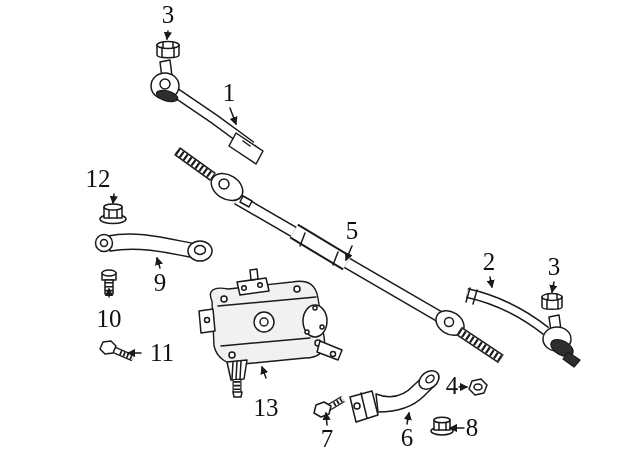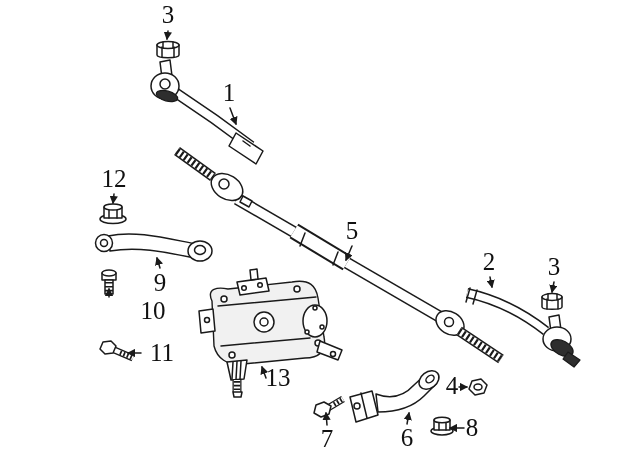--- a/index.html
+++ b/index.html
@@ -218,18 +218,18 @@
   <div class="callout" style="left:229px;top:80px;">1</div>
   <div class="callout" style="left:489px;top:249px;">2</div>
   <div class="callout" style="left:168px;top:2px;">3</div>
   <div class="callout" style="left:554px;top:254px;">3</div>
   <div class="callout" style="left:452px;top:373px;">4</div>
   <div class="callout" style="left:352px;top:218px;">5</div>
   <div class="callout" style="left:407px;top:425px;">6</div>
   <div class="callout" style="left:327px;top:426px;">7</div>
   <div class="callout" style="left:472px;top:415px;">8</div>
   <div class="callout" style="left:160px;top:270px;">9</div>
-  <div class="callout" style="left:109px;top:298px;margin-left:44px;">10</div>
+  <div class="callout" style="left:109px;top:306px;">10</div>
   <div class="callout" style="left:154px;top:340px;margin-left:8px;">11</div>
-  <div class="callout" style="left:114px;top:166px;">12</div>
-  <div class="callout" style="left:266px;top:365px;margin-left:12px;">13</div>
+  <div class="callout" style="left:98px;top:166px;">12</div>
+  <div class="callout" style="left:266px;top:395px;">13</div>
 
 </div>
 
 </body></html>

